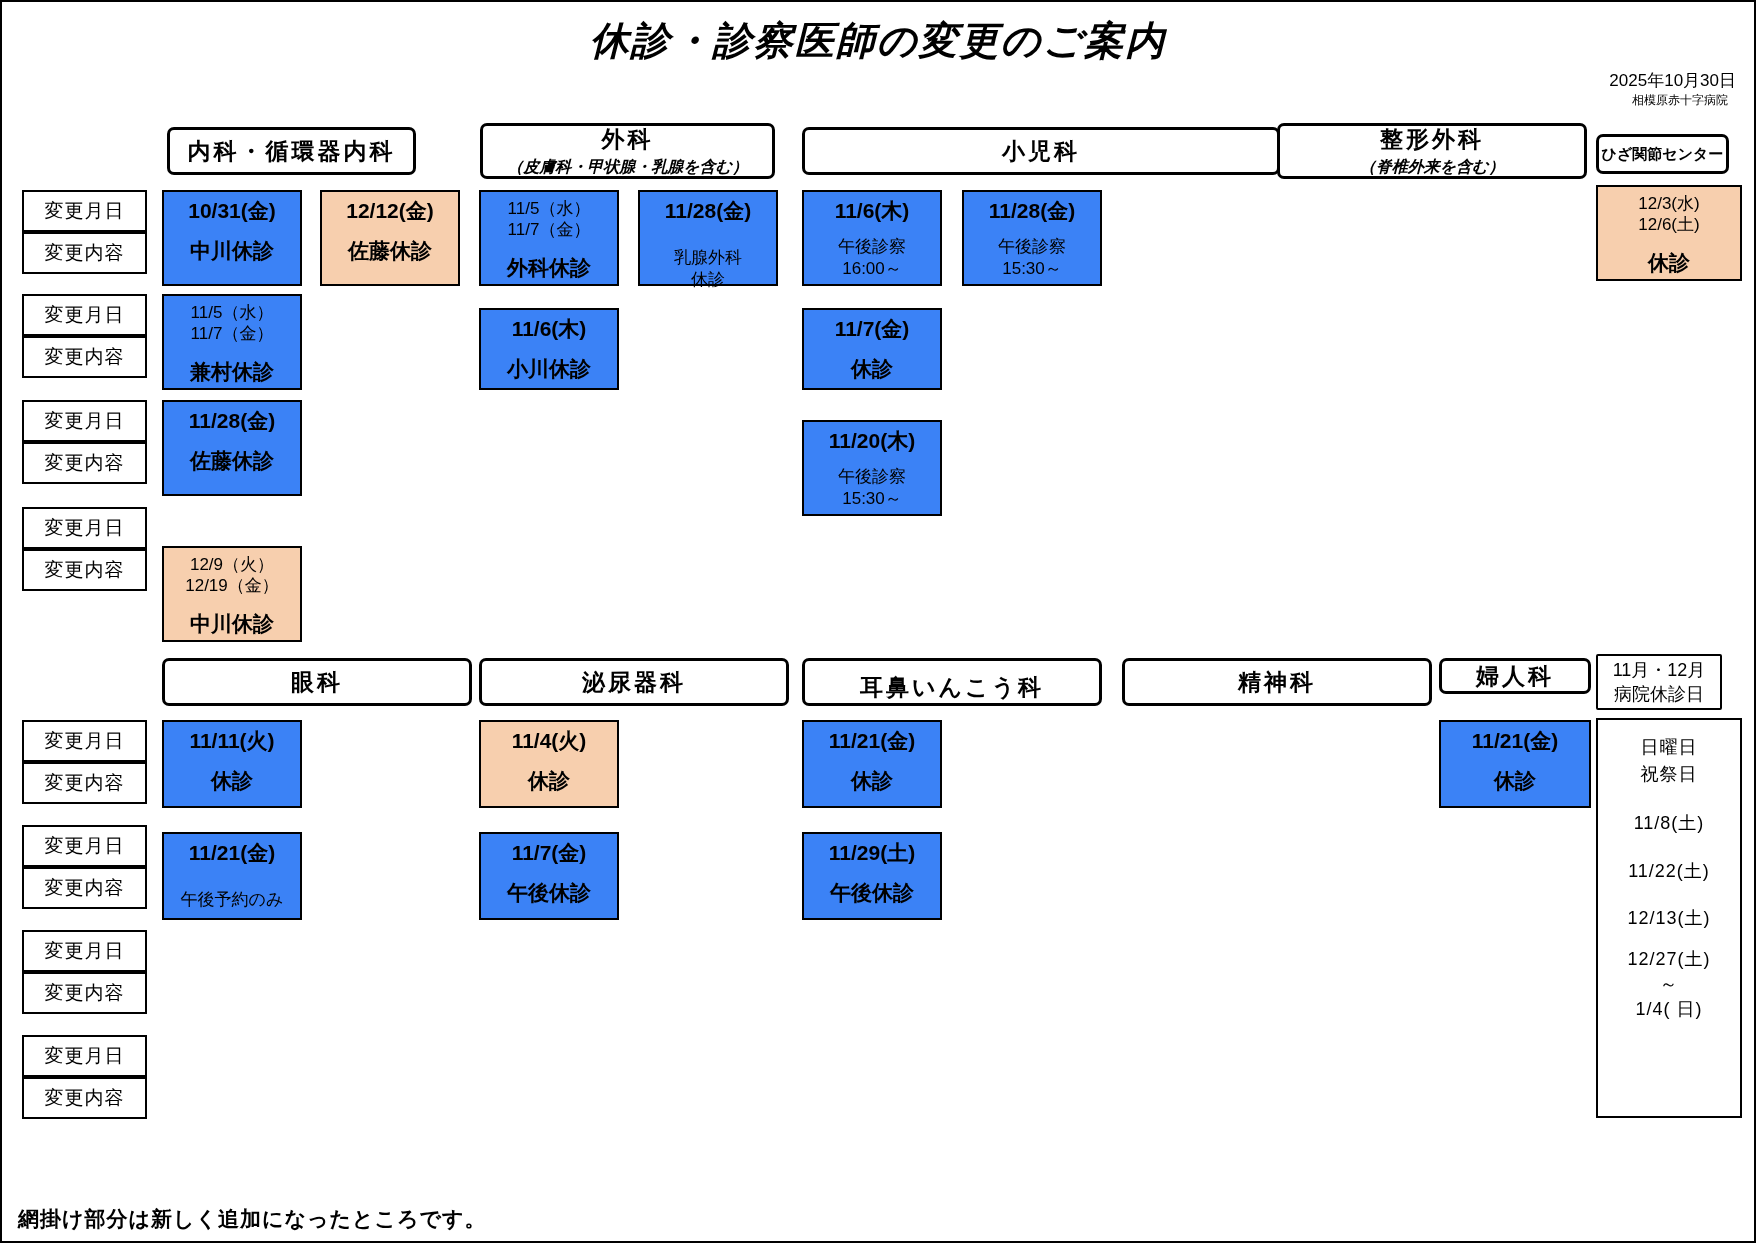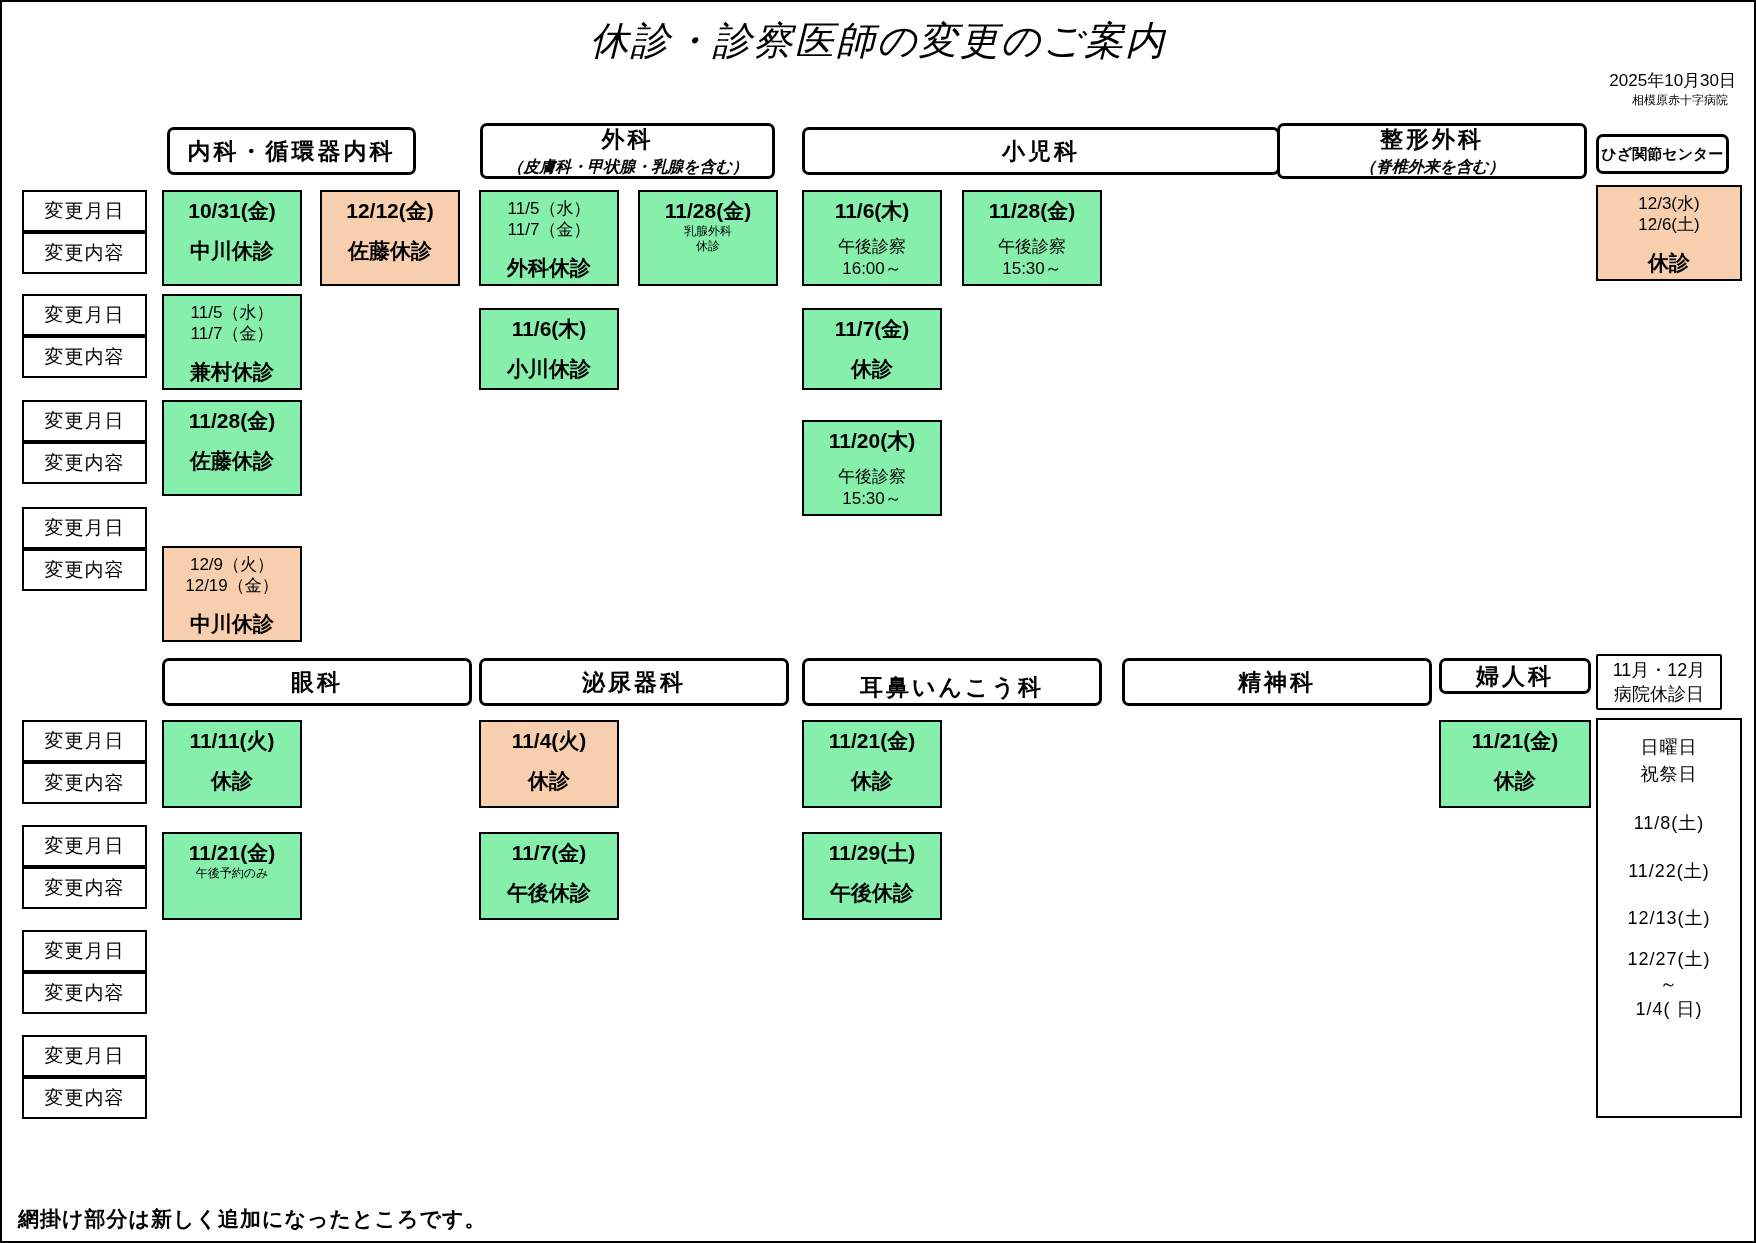--- a/index.html
+++ b/index.html
@@ -23,21 +23,21 @@
     border: 2px solid #000;
   }
   
   .title {
     position: absolute;
     left: 0;
     top: 12px;
     width: 100%;
     text-align: center;
     font-size: 39px;
-    font-weight: normal;
+    font-weight: bold;
     font-style: italic;
     letter-spacing: 2px;
   }
   .doc-date {
     position: absolute;
     right: 18px;
     top: 68px;
     font-size: 17px;
     text-align: right;
     line-height: 1.35;
@@ -91,21 +91,21 @@
     font-size: 19px;
     font-weight: normal;
     background: #fff;
     letter-spacing: 1px;
   }
 
   .cell {
     position: absolute;
     border: 2px solid #000;
     box-sizing: border-box;
-    background: #86efac;
+    background: #3b82f6;
     display: flex;
     flex-direction: column;
     align-items: center;
     justify-content: center;
     text-align: center;
     padding: 2px 2px;
   }
   .cell .c-date {
     font-size: 21px;
     font-weight: bold;
@@ -117,23 +117,23 @@
     font-weight: normal;
   }
   .cell .c-body {
     font-size: 21px;
     font-weight: bold;
     line-height: 1.25;
     white-space: pre-line;
     margin-top: 14px;
   }
   .cell .c-body.sm {
-    font-size: 12px;
+    font-size: 17px;
     font-weight: normal;
-    margin-top: 0;
+    margin-top: 23px;
   }
   .cell .c-body.md {
     font-size: 17px;
     font-weight: normal;
     margin-top: 12px;
   }
   .cell.hl {
     background: #f7cfae;
   }
 

